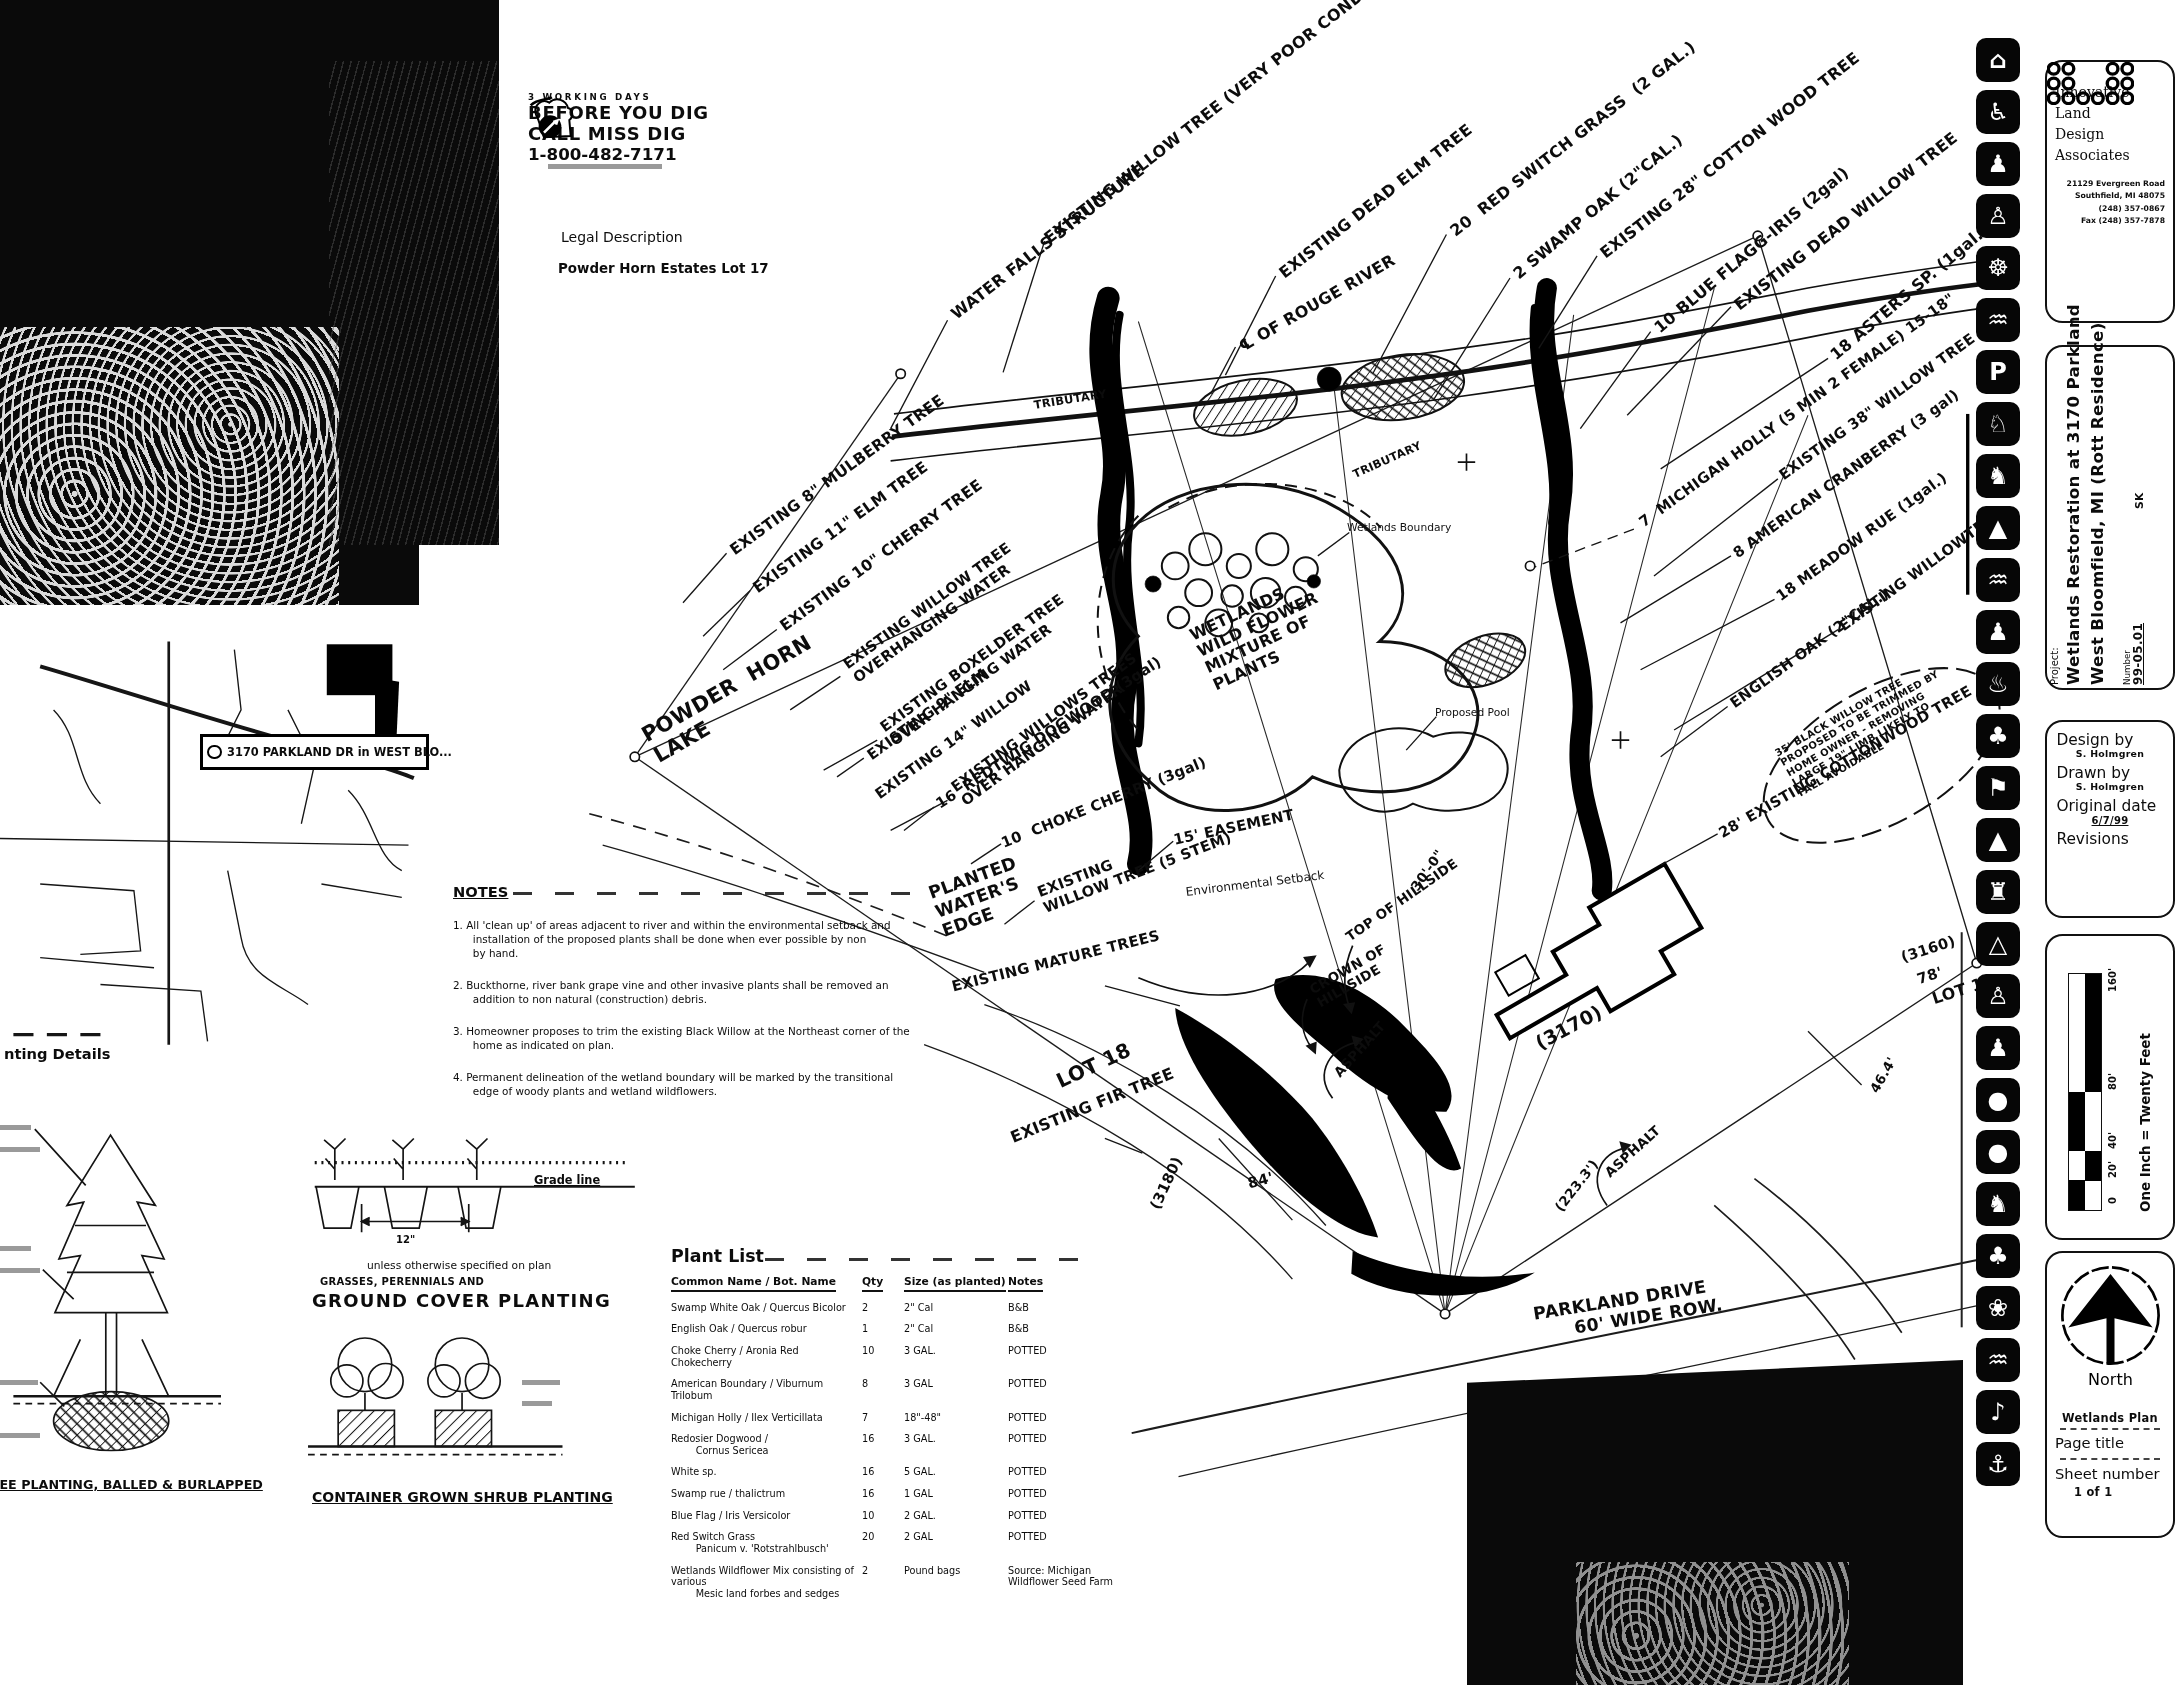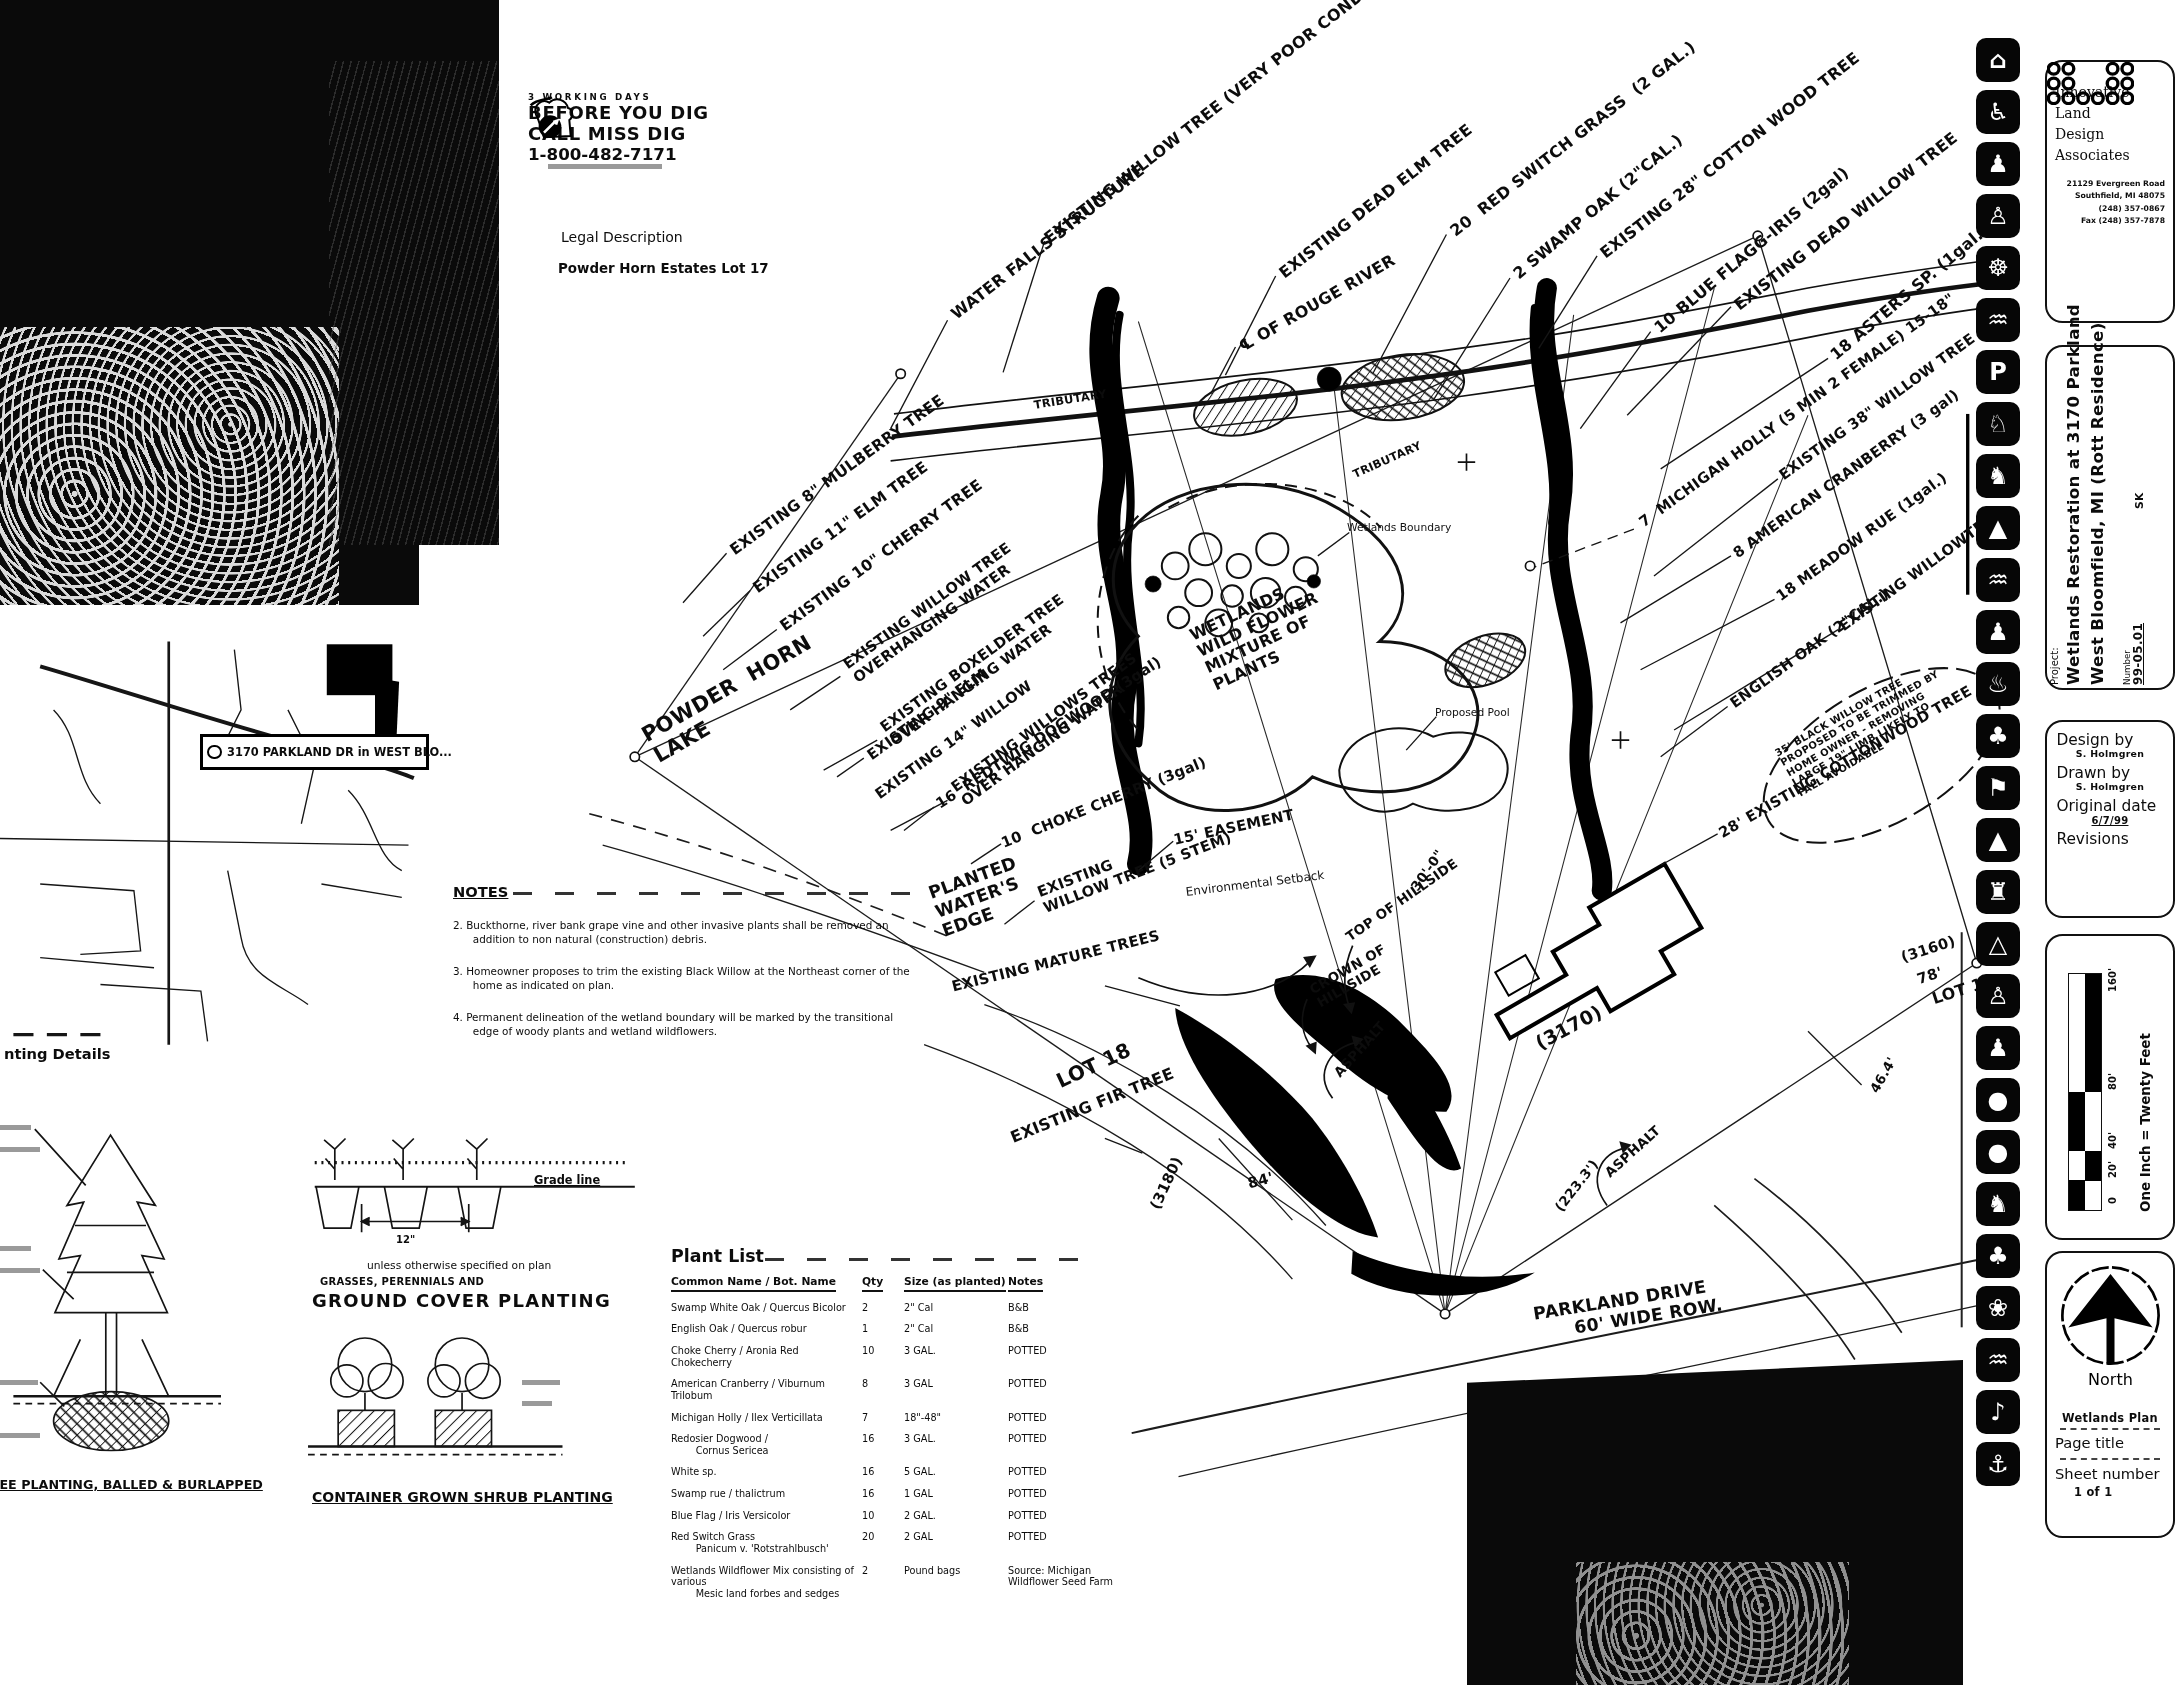--- a/index.html
+++ b/index.html
@@ -292,20 +292,23 @@
   <div class="abs" style="left:396px;top:1234px;font-size:10px;font-weight:700;">12"</div>
   <div class="abs print" style="left:367px;top:1259px;font-size:10.7px;">unless otherwise specified on plan</div>
   <div class="hand" style="left:320px;top:1276px;font-size:10px;">GRASSES, PERENNIALS AND</div>
   <div class="abs" style="left:312px;top:1290px;font-size:18px;font-weight:900;letter-spacing:1.3px;">GROUND  COVER  PLANTING</div>
   <div class="abs ul" style="left:-19px;top:1477px;font-size:12.7px;font-weight:700;">TREE PLANTING, BALLED &amp; BURLAPPED</div>
   <div class="abs ul" style="left:312px;top:1489px;font-size:14px;font-weight:700;">CONTAINER GROWN SHRUB PLANTING</div>
 
   <div id="notes">
     <span style="font-size:14.7px;font-weight:700;text-decoration:underline;">NOTES</span>
     <span class="dashrow" style="left:60px;top:9.4px;width:402px;"></span>
+    <div class="item">1. All 'clean up' of areas adjacent to river and within the environmental setback and
+      installation of the proposed plants shall be done when ever possible by non
+      by hand.</div>
     <div class="item">2. Buckthorne, river bank grape vine and other invasive plants shall be removed an
       addition to non natural (construction) debris.</div>
     <div class="item">3. Homeowner proposes to trim the existing Black Willow at the Northeast corner of the
       home as indicated on plan.</div>
     <div class="item">4. Permanent delineation of the wetland boundary will be marked by the transitional
       edge of woody plants and wetland wildflowers.</div>
   </div>
 
   <div id="plist">
     <div style="position:relative;">
@@ -335,21 +338,21 @@
         </div>
 
         <div class="prow">
           <span>Choke Cherry / Aronia Red Chokecherry</span>
           <span>10</span>
           <span>3 GAL.</span>
           <span>POTTED</span>
         </div>
 
         <div class="prow">
-          <span>American Cranberry / Viburnum Trilobum</span>
+          <span>American Boundary / Viburnum Trilobum</span>
           <span>8</span>
           <span>3 GAL</span>
           <span>POTTED</span>
         </div>
 
         <div class="prow">
           <span>Michigan Holly / Ilex Verticillata</span>
           <span>7</span>
           <span>18"-48"</span>
           <span>POTTED</span>

